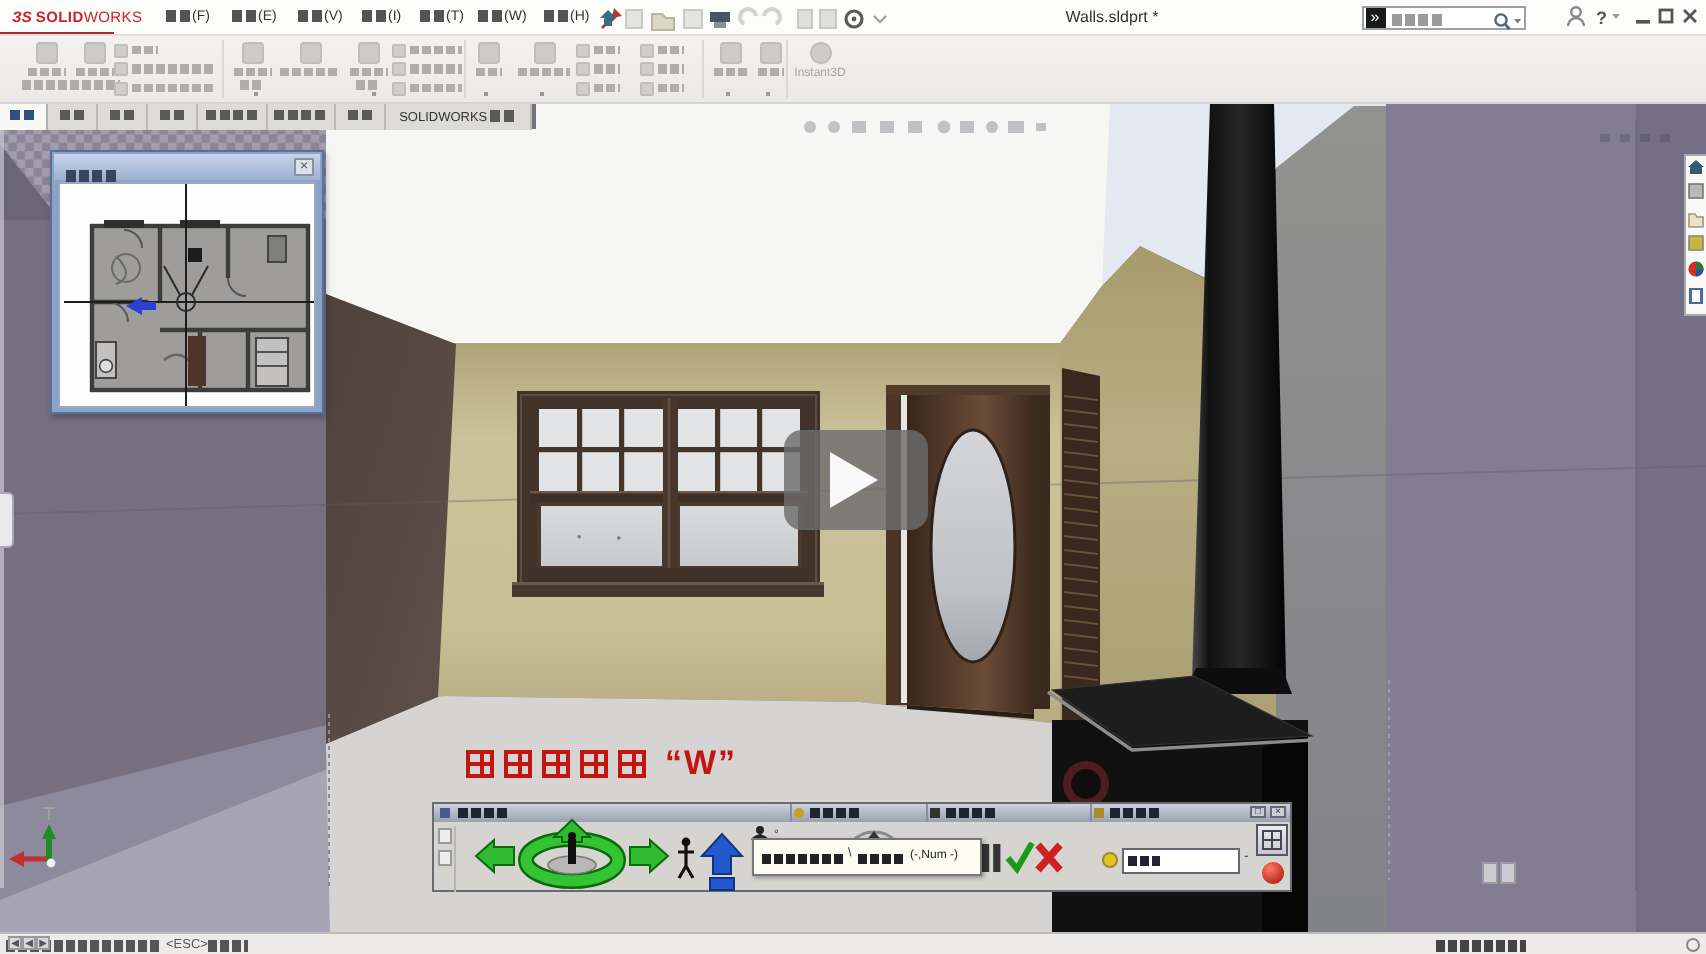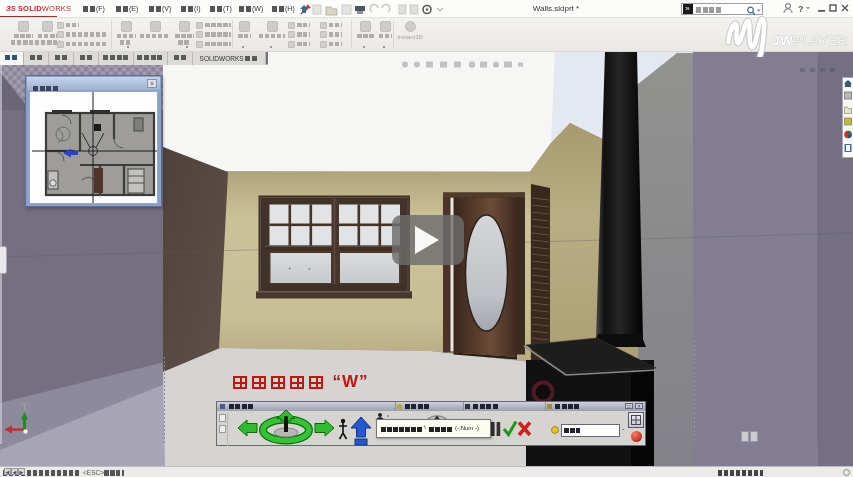--- a/index.html
+++ b/index.html
@@ -360,27 +360,20 @@
 <div class="abs" style="left:800px;top:59px;z-index:6;opacity:0.35">
 <svg width="40" height="6" viewBox="0 0 40 6">
         <g fill="#4a4a5a">
           <rect x="0" y="1" width="5" height="4"></rect>
           <rect x="10" y="1" width="5" height="4"></rect>
           <rect x="20" y="1" width="5" height="4"></rect>
           <rect x="30" y="1" width="5" height="4"></rect>
         </g>
       </svg></div>
 
-<div class="abs" style="left:700px;top:12px;width:150px;height:45px;z-index:7">
-<svg width="150" height="45" viewBox="0 0 150 45">
-<path d="M28,30 C30,18 34,10 36,12 C38,14 35,30 38,31 C41,32 45,8 48,9 C51,10 48,34 52,35 C56,36 58,12 61,8 C63,5 65,10 64,18 C63,30 62,40 60,44" stroke="#c6c6c3" stroke-width="6.5" fill="none" stroke-linecap="round"></path>
-<path d="M28,30 C30,18 34,10 36,12 C38,14 35,30 38,31 C41,32 45,8 48,9 C51,10 48,34 52,35 C56,36 58,12 61,8 C63,5 65,10 64,18 C63,30 62,40 60,44" stroke="#ffffff" stroke-width="4.5" fill="none" stroke-linecap="round"></path>
-<text x="72" y="33" font-size="13.5" font-weight="bold" fill="#ffffff" letter-spacing="0.4" style="paint-order:stroke" stroke="#bcbcb9" stroke-width="0.7">JW<tspan font-weight="normal" fill="#f5f5f3">PLAYER</tspan></text>
-</svg>
-</div>
 
 <div class="abs" style="left:25px;top:75px;width:137px;height:132px;z-index:8;border:1px solid #5a6f94;background:#8ba2c8;box-shadow:1px 2px 3px rgba(40,40,60,0.4)">
 <div class="abs" style="left:1px;top:1px;right:1px;height:13px;background:linear-gradient(180deg,#c7d3ea,#9db1d2)">
 <div class="zh" style="margin:4px 0 0 6px;width:26px;height:5.5px;background:repeating-linear-gradient(90deg,#3a455c 0 5px,transparent 5px 6.6px)"></div>
 <div class="abs" style="right:3px;top:2px;width:10px;height:9px;background:#dde1e8;border:1px solid #8892a4;font-size:7px;line-height:7px;text-align:center;color:#556">×</div>
 </div>
 <div class="abs" style="left:3px;top:15px;width:129px;height:113px;background:#fdfdfd;border:1px solid #9aa8c0">
 <svg width="127" height="111" viewBox="0 0 127 111">
 <rect x="16" y="21" width="108" height="82" fill="#9e9d9b" stroke="#3c3c3a" stroke-width="2.2"></rect>
 <rect x="22" y="18" width="20" height="4" fill="#2e2e2c"></rect>

